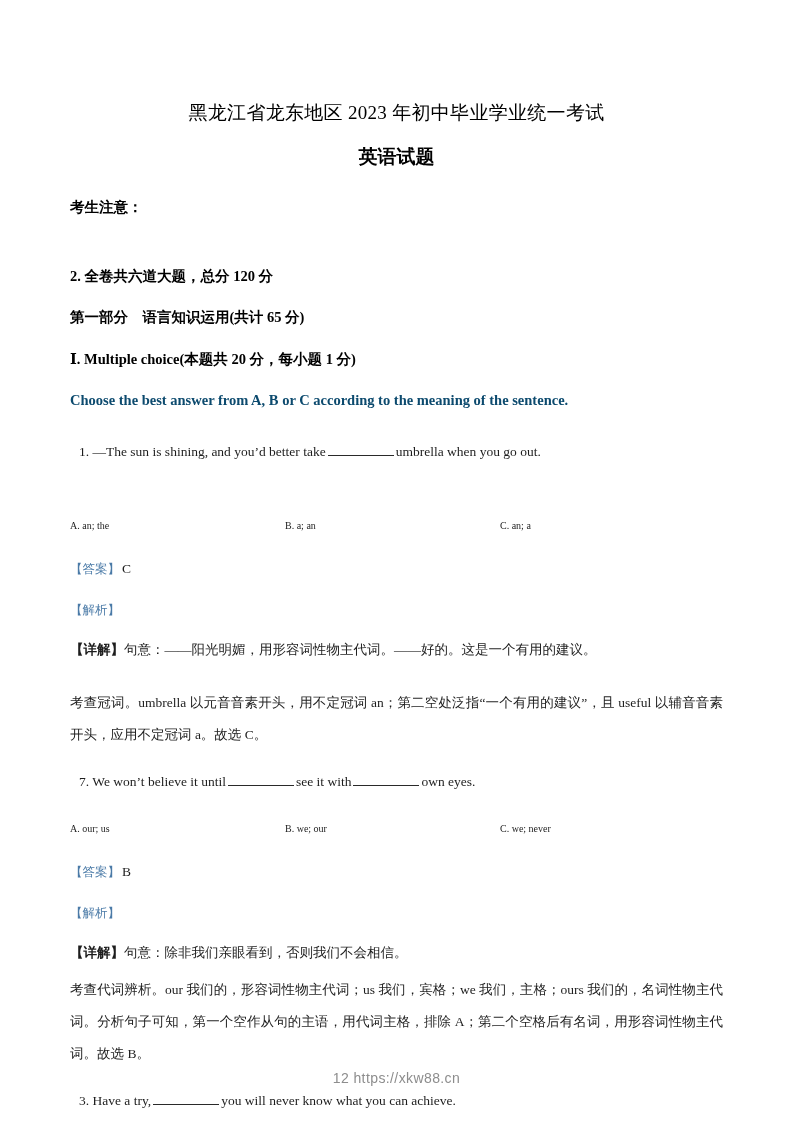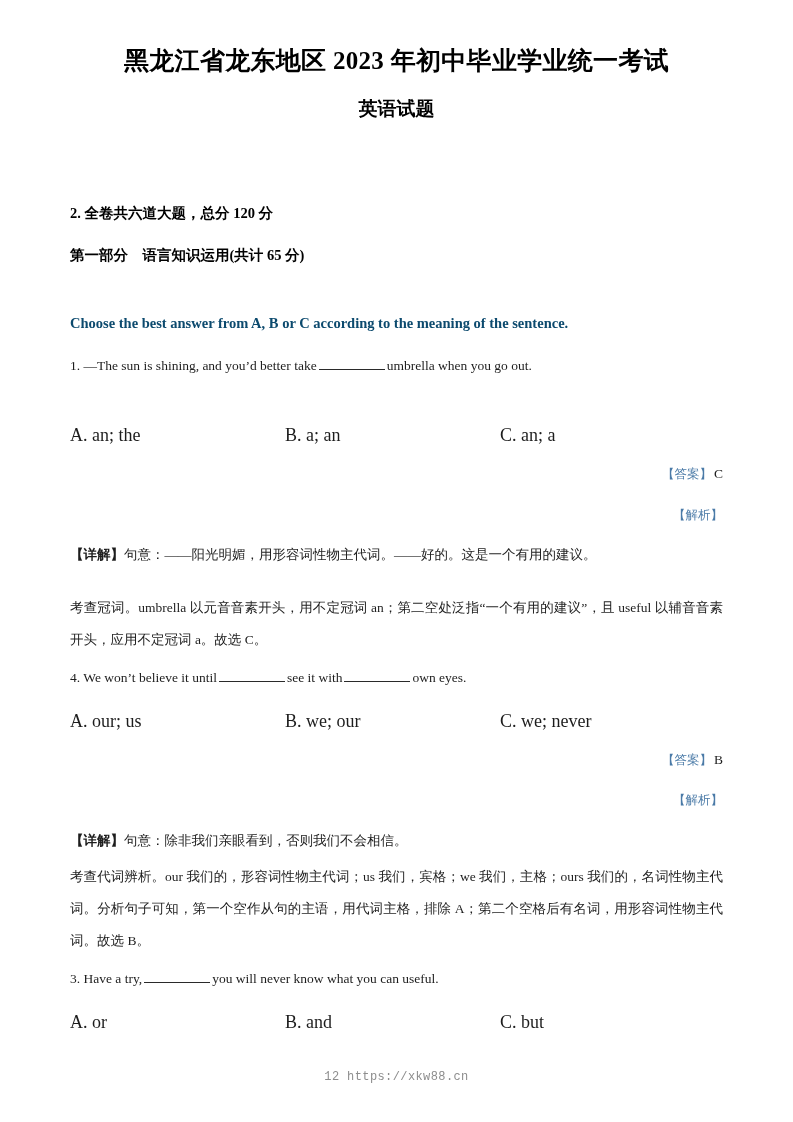--- a/index.html
+++ b/index.html
@@ -20,25 +20,25 @@
     left: 0; top: 0;
     width: 793px;
     height: 1122px;
     box-sizing: border-box;
     padding: 0 70px;
   }
 
   
   .doc-title {
     text-align: center;
-    font-weight: bold;
-    font-size: 25px;
+    font-weight: normal;
+    font-size: 19px;
     letter-spacing: 0.3px;
     margin: 0;
-    padding-top: 44px;
+    padding-top: 100px;
     line-height: 1.35;
     color: #000;
   }
   .doc-subtitle {
     text-align: center;
     font-weight: bold;
     font-size: 19px;
     margin: 0;
     padding-top: 18px;
     line-height: 1.35;
@@ -61,57 +61,56 @@
     font-size: 14.5px;
     color: #0c4a6e;
     margin: 0;
     line-height: 1.0;
   }
 
   
   .q-line {
     font-size: 13.5px;
     color: #1d1d1d;
-    margin: 0;
+    margin: 9px;
     line-height: 1.0;
     white-space: nowrap;
   }
   .blank {
     display: inline-block;
     width: 66px;
     border-bottom: 1px solid #2a2a2a;
     height: 0.82em;
     vertical-align: baseline;
     margin: 0 2px;
   }
 
   
   .opt-row {
     position: relative;
     height: 14px;
-    font-size: 18px;
+    font-size: 10px;
     color: #1d1d1d;
   }
   .opt {
     position: absolute;
     top: 0;
     white-space: nowrap;
     line-height: 1.0;
   }
   .opt-a { left: 0px; }
   .opt-b { left: 215px; }
   .opt-c { left: 430px; }
 
   
   .marker-line {
     font-size: 13.5px;
     margin: 0;
     line-height: 1.0;
     color: #1d1d1d;
-    text-align: right;
   }
   .mk {
     color: #4a7aa7;
     font-family: "DejaVu Sans", "Liberation Sans", sans-serif;
     font-size: 12.5px;
   }
   .mk-ans { color: #4a7aa7; }
   .ans-val {
     color: #1d1d1d;
     font-size: 13.5px;
@@ -136,45 +135,47 @@
     width: 653px;
   }
 
   
   .footer {
     position: absolute;
     left: 0;
     right: 0;
     top: 1070px;
     text-align: center;
-    font-family: Liberation Mono, monospace;
-    font-size: 12px;
+    font-family: Liberation Sans, sans-serif;
+    font-size: 14px;
     color: #8d8d8d;
     letter-spacing: 0.4px;
   }
 </style>
 </head>
 <body>
 
 <div class="page">
 
   <h1 class="doc-title">黑龙江省龙东地区 2023 年初中毕业学业统一考试</h1>
   <h2 class="doc-subtitle">英语试题</h2>
 
   <div class="spacer-l"></div>
+  <p class="head-line">考生注意：</p>
 
   <div class="spacer-m"></div>
 
   <div class="spacer-m"></div>
   <p class="head-line">2. 全卷共六道大题，总分 120 分</p>
 
   <div class="spacer-m"></div>
   <p class="head-line">第一部分　语言知识运用(共计 65 分)</p>
 
   <div class="spacer-m"></div>
+  <p class="head-line">Ⅰ. Multiple choice(本题共 20 分，每小题 1 分)</p>
 
   <div class="spacer-m"></div>
   <p class="bold-en">Choose the best answer from A, B or C according to the meaning of the sentence.</p>
 
   <div class="spacer-m"></div>
   <p class="q-line">
     <span>1. —The sun is shining, and you’d better take</span><span class="blank"></span><span>umbrella when you go out.</span>
   </p>
 
   <div class="spacer-m"></div>
@@ -199,21 +200,21 @@
   <div class="spacer-m"></div>
   <p class="detail-line">
     <span class="lbl">【详解】</span><span>句意：——阳光明媚，用形容词性物主代词。——好的。这是一个有用的建议。</span>
   </p>
 
   <div style="height:30px"></div>
   <p class="para">考查冠词。umbrella 以元音音素开头，用不定冠词 an；第二空处泛指“一个有用的建议”，且 useful 以辅音音素开头，应用不定冠词 a。故选 C。</p>
 
   <div style="height:14px"></div>
   <p class="q-line">
-    <span>4. We won’t believe it until</span><span class="blank"></span><span>see it with</span><span class="blank"></span><span>own eyes.</span>
+    <span>7. We won’t believe it until</span><span class="blank"></span><span>see it with</span><span class="blank"></span><span>own eyes.</span>
   </p>
 
   <div class="spacer-m"></div>
   <div class="opt-row">
     <span class="opt opt-a">A. our; us</span>
     <span class="opt opt-b">B. we; our</span>
     <span class="opt opt-c">C. we; never</span>
   </div>
 
   <div class="spacer-m"></div>
@@ -229,21 +230,21 @@
   <div class="spacer-m"></div>
   <p class="detail-line">
     <span class="lbl">【详解】</span><span>句意：除非我们亲眼看到，否则我们不会相信。</span>
   </p>
 
   <div style="height:14px"></div>
   <p class="para">考查代词辨析。our 我们的，形容词性物主代词；us 我们，宾格；we 我们，主格；ours 我们的，名词性物主代词。分析句子可知，第一个空作从句的主语，用代词主格，排除 A；第二个空格后有名词，用形容词性物主代词。故选 B。</p>
 
   <div style="height:14px"></div>
   <p class="q-line">
-    <span>3. Have a try,</span><span class="blank"></span><span>you will never know what you can useful.</span>
+    <span>3. Have a try,</span><span class="blank"></span><span>you will never know what you can achieve.</span>
   </p>
 
   <div class="spacer-m"></div>
   <div class="opt-row">
     <span class="opt opt-a">A. or</span>
     <span class="opt opt-b">B. and</span>
     <span class="opt opt-c">C. but</span>
   </div>
 
   <div class="spacer-m"></div>

